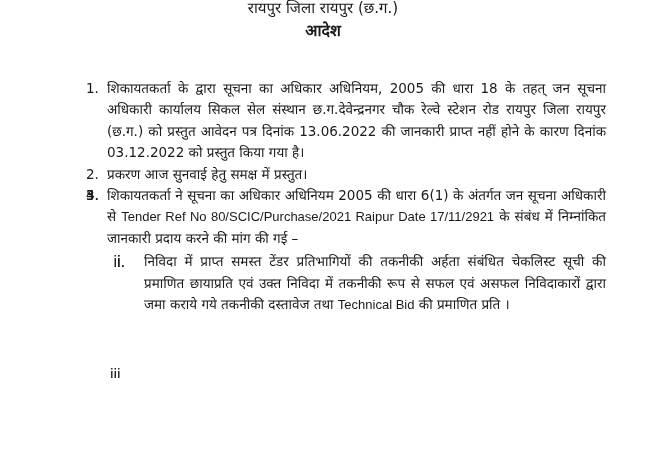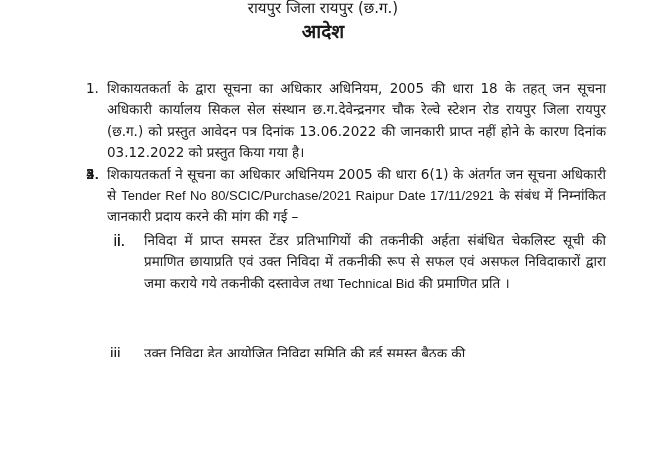--- a/index.html
+++ b/index.html
@@ -4,21 +4,21 @@
 <style>
   html, body { margin: 0; padding: 0; background: #ffffff; }
   body {
     width: 646px; height: 470px; overflow: hidden; position: relative;
     font-family: "DejaVu Sans", "Liberation Sans", sans-serif;
     color: #1a1a1a;
   }
   .page { position: absolute; left: 0; top: 0; width: 530px; height: 470px; }
   .hdr { position: absolute; left: 0; width: 646px; text-align: center; font-size: 15px; line-height: 20px; }
   .hdr.h1 { top: -2px; }
-  .hdr.h2 { top: 21px; font-weight: bold; font-size: 19px; }
+  .hdr.h2 { top: 21px; font-weight: bold; font-size: 16px; }
   .hdr.h3 { top: 44px; font-weight: bold; font-size: 15px; }
   .list { position: absolute; left: 86px; top: 78px; width: 520px; }
   .item { position: relative; padding-left: 21px; font-size: 13.5px; line-height: 21.4px; text-align: justify; }
   .item .num { position: absolute; left: 0; top: 0; }
   .latin { font-family: "Liberation Sans", sans-serif; font-size: 13px; }
   .sub { position: relative; padding-left: 58px; margin-left: 0; font-size: 13.5px; line-height: 21.6px; text-align: justify; margin-top: 2px; }
   .sub .rn { position: absolute; left: 0; width: 39px; text-align: right; font-size: 16px; font-family: "Liberation Sans", sans-serif; }
   .cut { height: 14px; overflow: hidden; margin-top: 48px; }
 </style>
 </head>
@@ -28,20 +28,21 @@
   <div class="hdr h1">रायपुर जिला रायपुर (छ.ग.)</div>
   <div class="hdr h2">आदेश</div>
 
   <div class="list">
     <div class="item">
       <span class="num">1.</span>
       <span>शिकायतकर्ता के द्वारा सूचना का अधिकार अधिनियम, 2005 की धारा 18 के तहत् जन सूचना अधिकारी कार्यालय सिकल सेल संस्थान छ.ग.देवेन्द्रनगर चौक रेल्वे स्टेशन रोड रायपुर जिला रायपुर (छ.ग.) को प्रस्तुत आवेदन पत्र दिनांक 13.06.2022 की जानकारी प्राप्त नहीं होने के कारण दिनांक 03.12.2022 को प्रस्तुत किया गया है।</span>
     </div>
     <div class="item">
       <span class="num">2.</span>
+      <span>प्रकरण आज सुनवाई हेतु समक्ष में प्रस्तुत।</span>
     </div>
     <div class="item">
       <span class="num">3.</span>
     </div>
     <div class="item">
       <span class="num">4.</span>
     </div>
     <div class="item">
       <span class="num">5.</span>
       <span>शिकायतकर्ता ने सूचना का अधिकार अधिनियम 2005 की धारा 6(1) के अंतर्गत जन सूचना अधिकारी से </span><span class="latin">Tender Ref No 80/SCIC/Purchase/2021 Raipur Date 17/11/2921</span><span> के संबंध में निम्नांकित जानकारी प्रदाय करने की मांग की गई –</span>
@@ -49,16 +50,15 @@
 
     <div class="sub">
       <span class="rn">i.</span>
     </div>
     <div class="sub">
       <span class="rn">ii.</span>
       <span>निविदा में प्राप्त समस्त टेंडर प्रतिभागियों की तकनीकी अर्हता संबंधित चेकलिस्ट सूची की प्रमाणित छायाप्रति एवं उक्त निविदा में तकनीकी रूप से सफल एवं असफल निविदाकारों द्वारा जमा कराये गये तकनीकी दस्तावेज तथा </span><span class="latin">Technical Bid</span><span> की प्रमाणित प्रति ।</span>
     </div>
     <div class="sub cut">
       <span class="rn">iii.</span>
-      <span>उक्त निविदा हेतु आयोजित निविदा समिति की हुई समस्त बैठक की</span>
     </div>
   </div>
 </div>
 
 </body></html>

